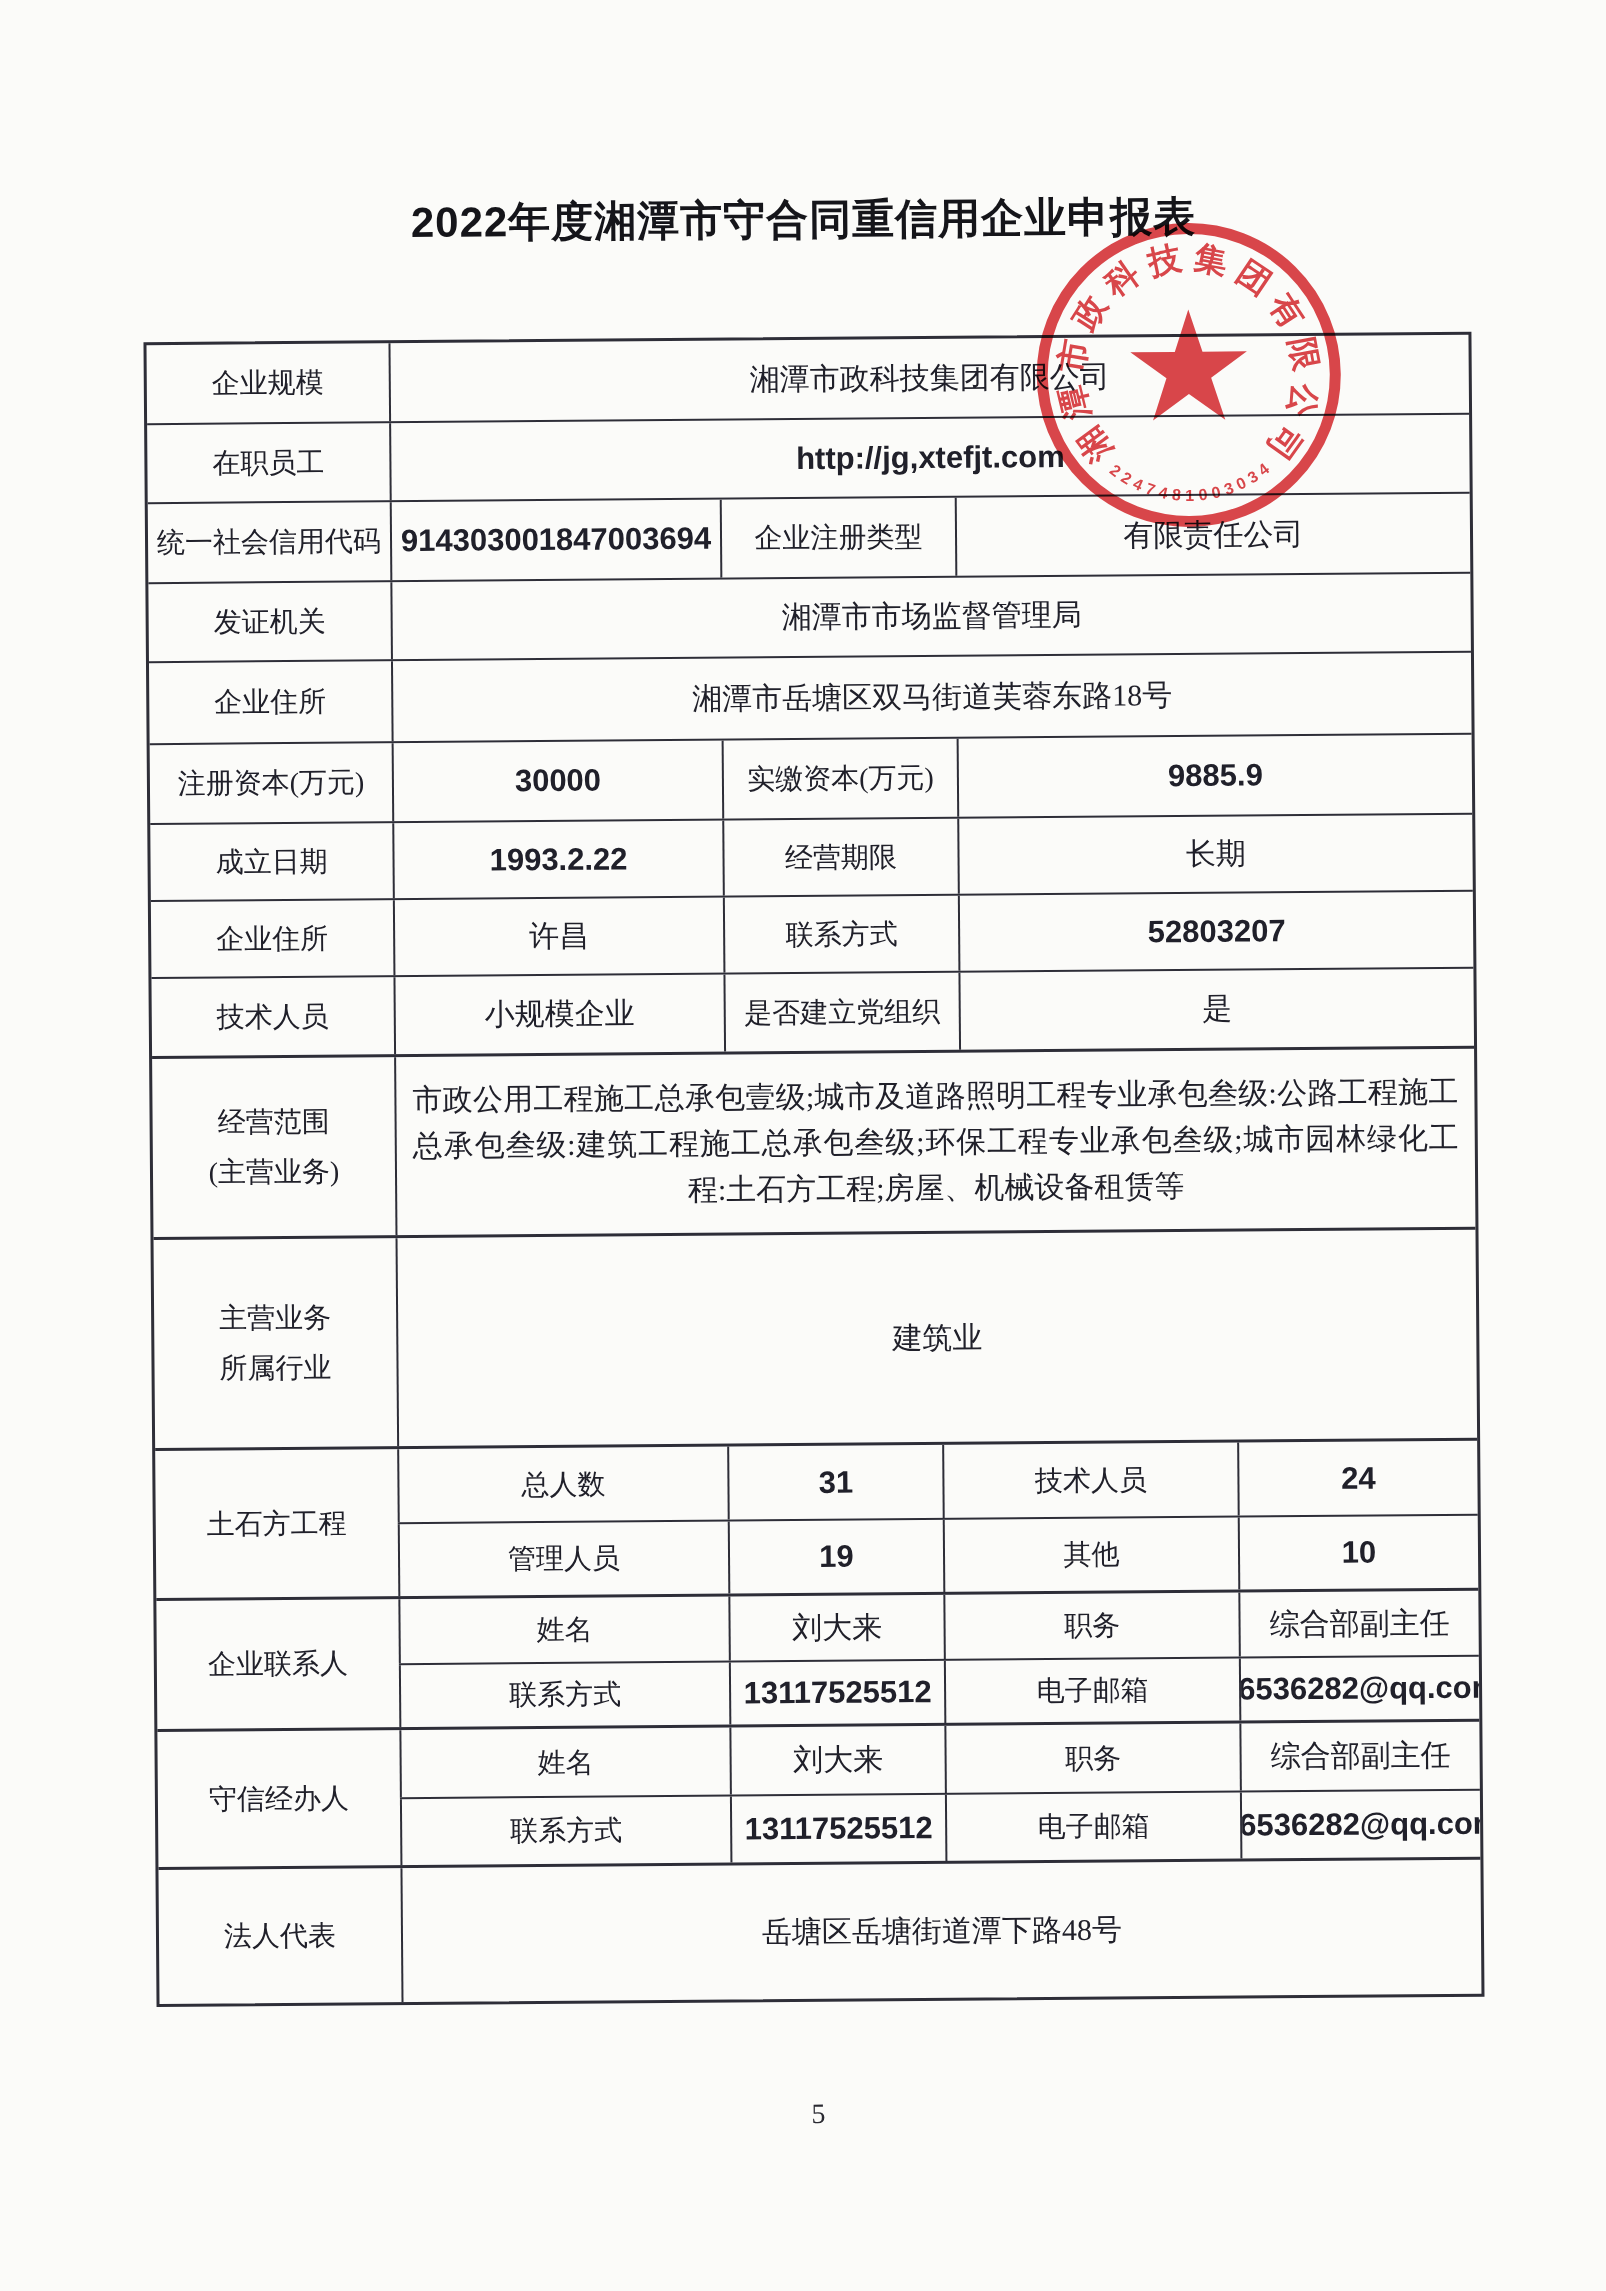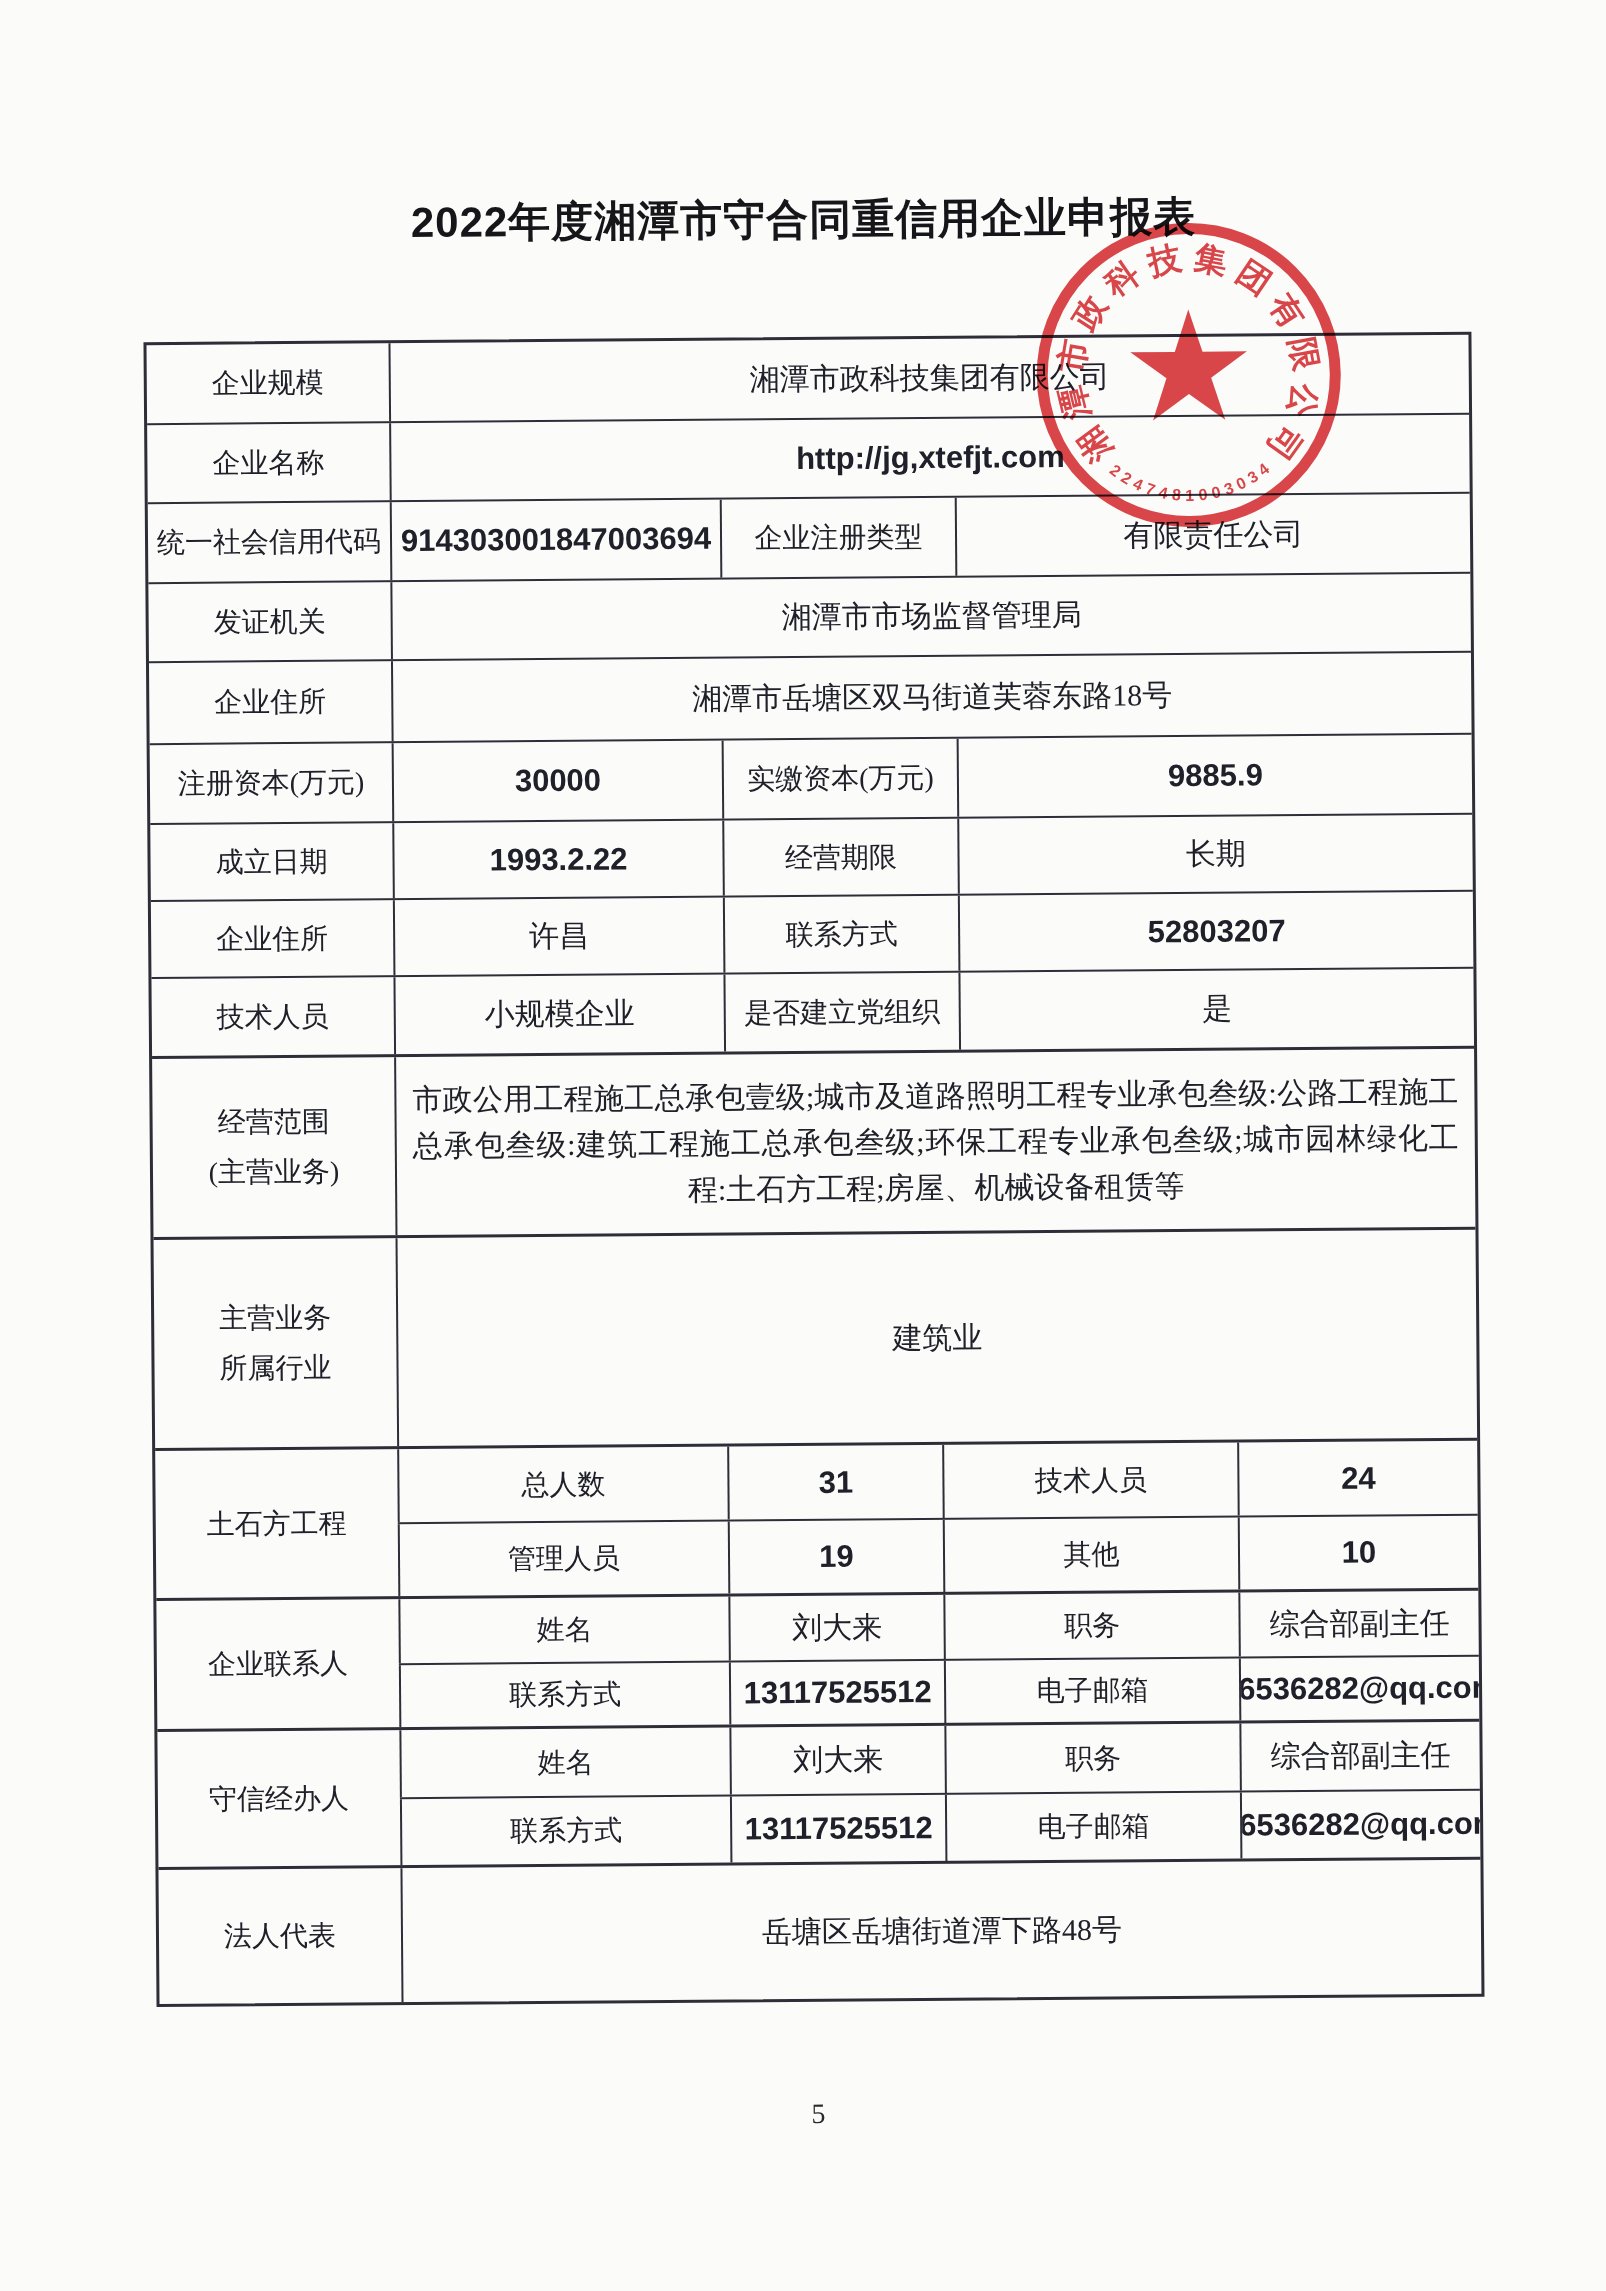--- a/index.html
+++ b/index.html
@@ -89,21 +89,21 @@
         <div class="trow" style="height: 78px;">
           <div class="cell lab" style="width: 242px;">
             <span class="ct">企业规模</span>
           </div>
           <div class="cell val" style="width: 1080px;">
             <span class="ct">湘潭市政科技集团有限公司</span>
           </div>
         </div>
         <div class="trow" style="height: 77px;">
           <div class="cell lab" style="width: 242px;">
-            <span class="ct">企业名称</span>
+            <span class="ct">在职员工</span>
           </div>
           <div class="cell num" style="width: 1080px;">
             <span class="ct">http://jg,xtefjt.com</span>
           </div>
         </div>
         <div class="trow" style="height: 78px;">
           <div class="cell lab" style="width: 242px;">
             <span class="ct">统一社会信用代码</span>
           </div>
           <div class="cell num" style="width: 330px;">

